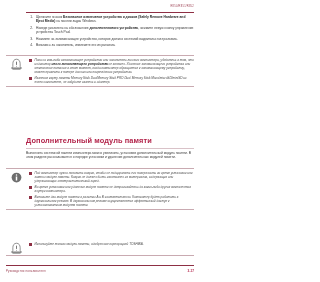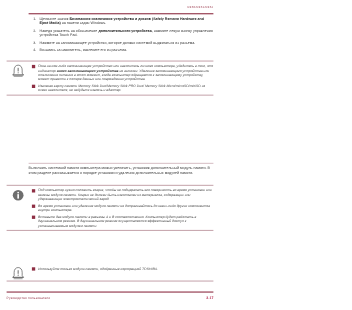--- a/index.html
+++ b/index.html
@@ -146,20 +146,21 @@
         <div class="bullet-row">
           <div class="sq"></div>
           <div class="bl-txt"><span>Извлекая карту памяти Memory Stick Duo/Memory Stick PRO Duo/ Memory Stick Micro/microSD/miniSD из ячеек накопителя, не забудьте извлечь и адаптер.</span></div>
         </div>
 
       </div>
     </div>
     <div class="rule-bot"></div>
   </div>
 
+  <div class="sec-head" style="top:136px;">Дополнительный модуль памяти</div>
   <div class="sec-rule" style="top:148px;"></div>
 
   <div class="sec-para" style="top:151px;">Выполнить системной памяти компьютера можно увеличить, установив дополнительный модуль памяти. В этом разделе рассказывается о порядке установки и удаления дополнительных модулей памяти.</div>
 
   <div class="callout" style="top:168px;">
     <div class="rule-top"></div>
     <div class="callout-inner">
       <div class="ico-col">
         <svg class="ico" viewBox="0 0 32 32">
           <circle cx="16" cy="16" r="12" fill="#6e6e6e"></circle>

